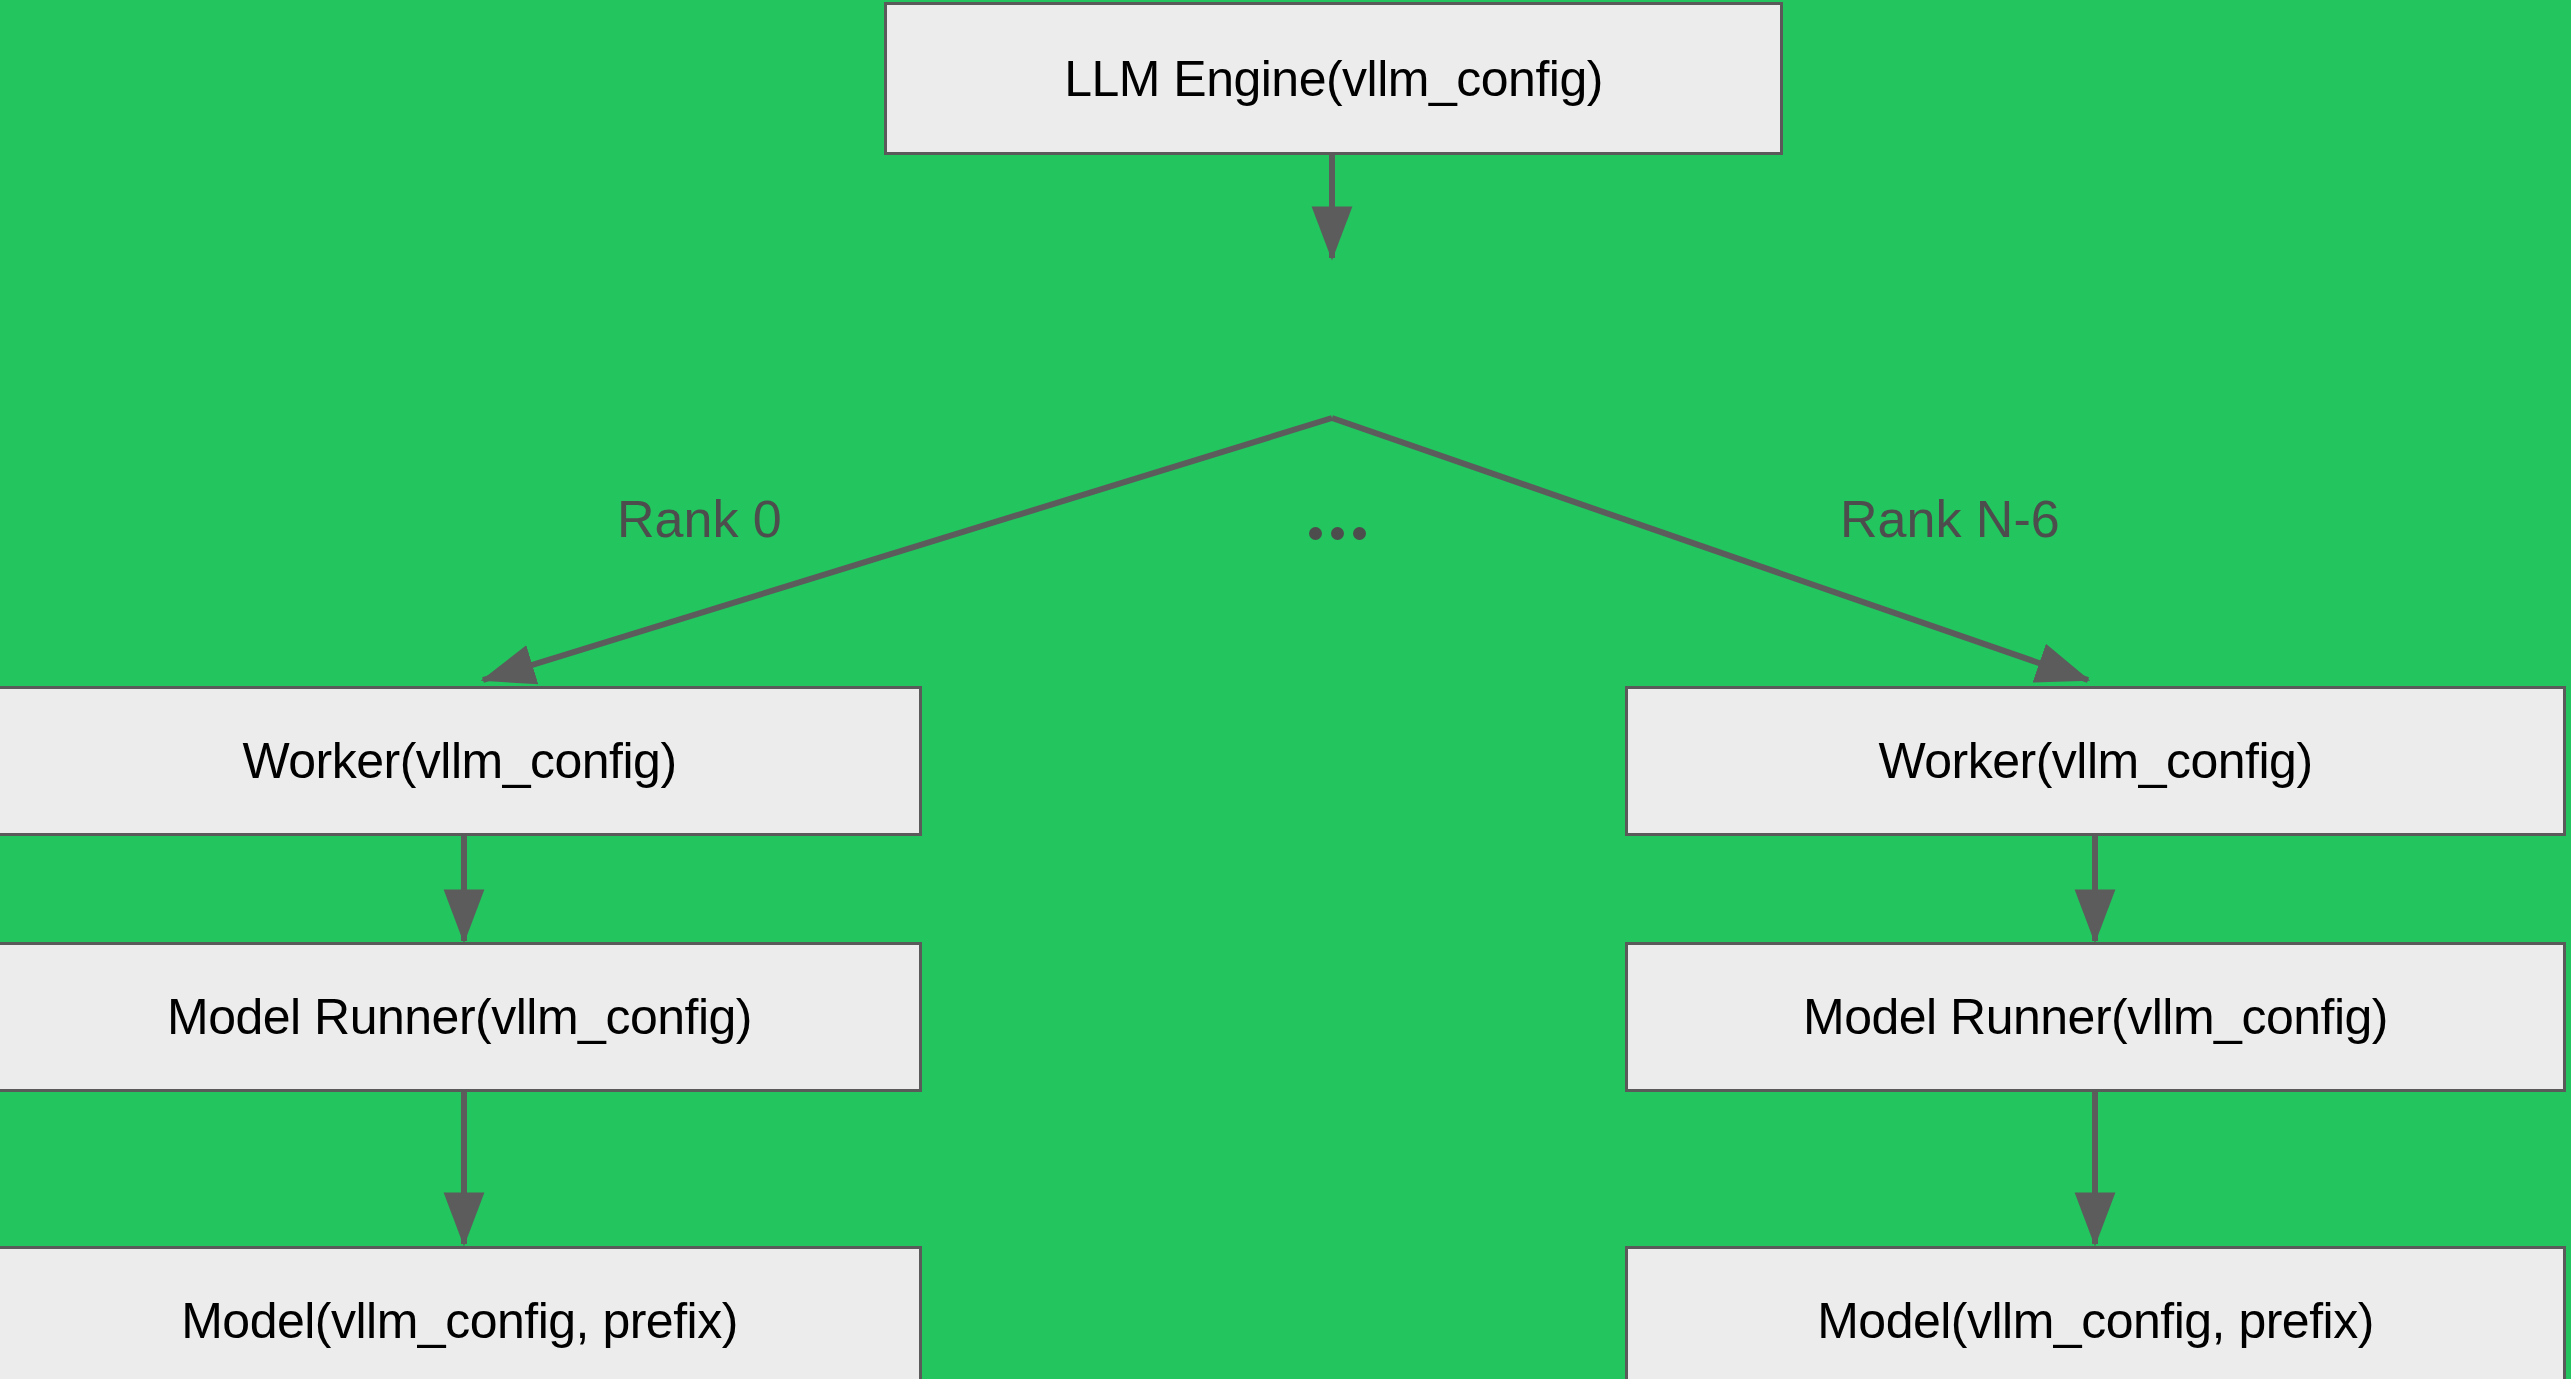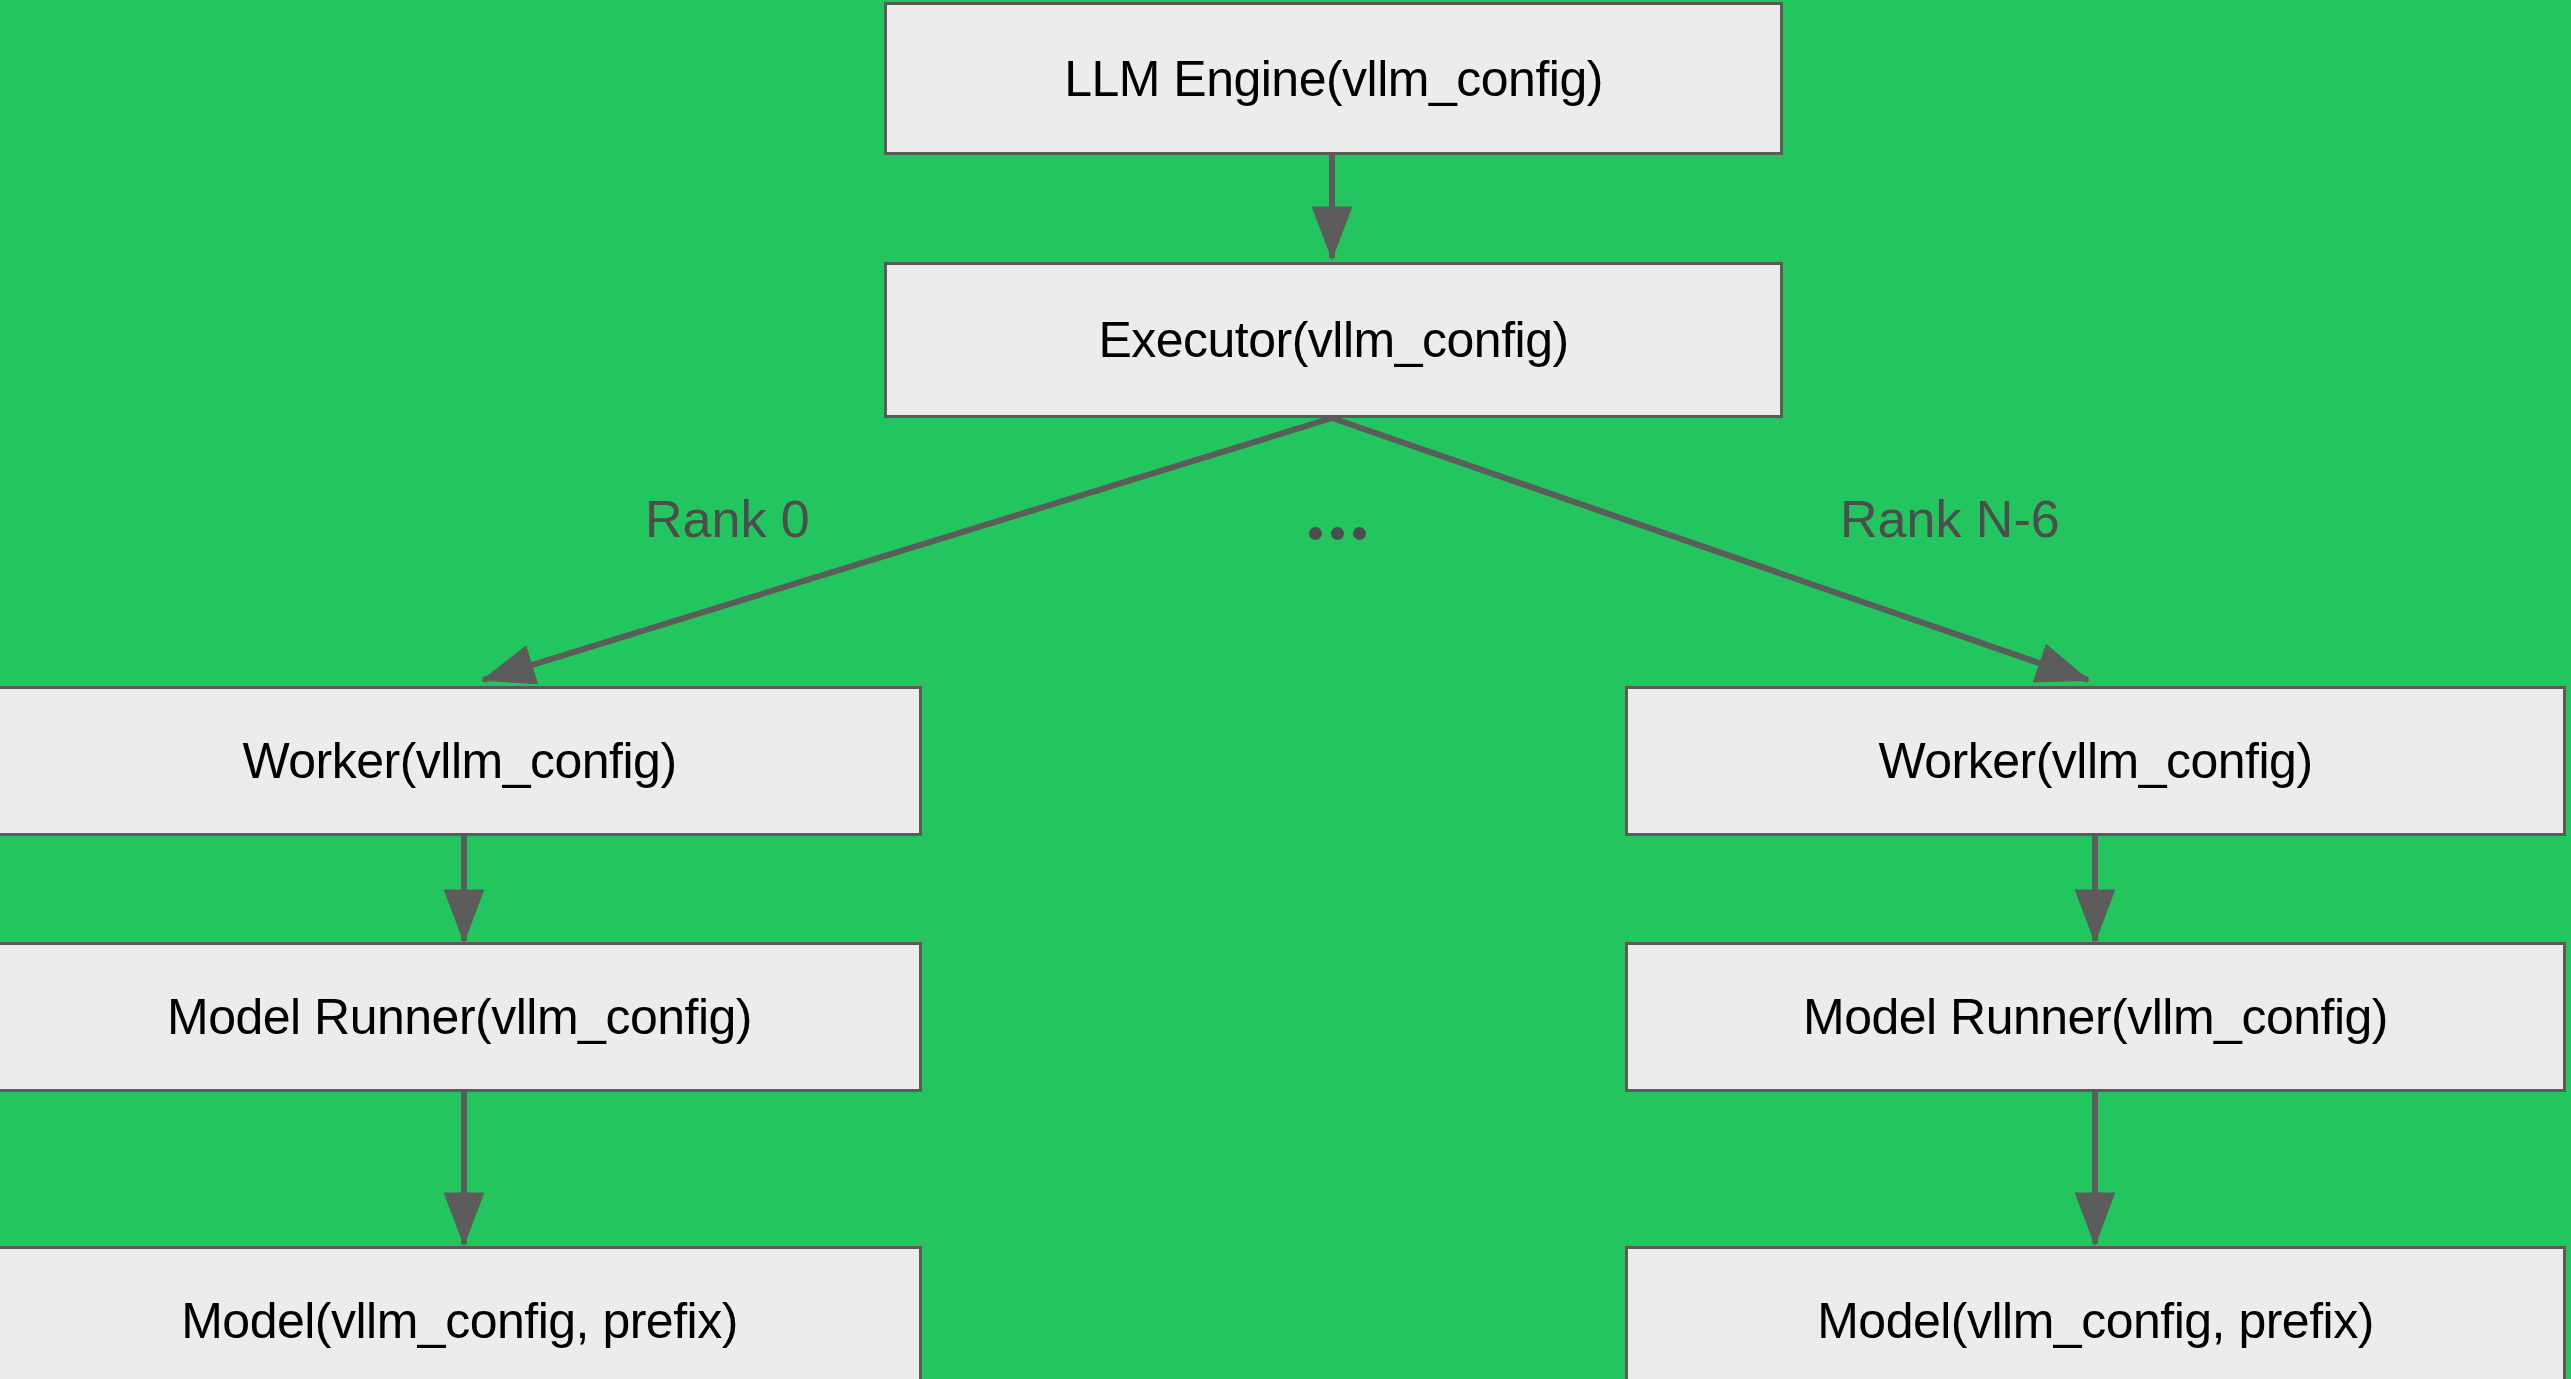--- a/index.html
+++ b/index.html
@@ -87,23 +87,20 @@
     <line x1="464" y1="1092" x2="464" y2="1244" stroke="#5c5c5c" stroke-width="6" marker-end="url(#arrowhead)"></line>
 
     <line x1="2095" y1="836" x2="2095" y2="941" stroke="#5c5c5c" stroke-width="6" marker-end="url(#arrowhead)"></line>
     <line x1="2095" y1="1092" x2="2095" y2="1244" stroke="#5c5c5c" stroke-width="6" marker-end="url(#arrowhead)"></line>
   </svg>
 
   <div class="node-box" style="left:884px; top:2px; width:899px; height:153px;">
     <span class="node-label">LLM Engine(vllm_config)</span>
   </div>
 
-  <div class="node-box" style="left:884px; top:262px; width:899px; height:156px;">
-    <span class="node-label">Executor(vllm_config)</span>
-  </div>
 
   <div class="node-box" style="left:-3px; top:686px; width:925px; height:150px;">
     <span class="node-label">Worker(vllm_config)</span>
   </div>
 
   <div class="node-box" style="left:-3px; top:942px; width:925px; height:150px;">
     <span class="node-label">Model Runner(vllm_config)</span>
   </div>
 
   <div class="node-box" style="left:-3px; top:1246px; width:925px; height:150px;">
@@ -115,21 +112,21 @@
   </div>
 
   <div class="node-box" style="left:1625px; top:942px; width:941px; height:150px;">
     <span class="node-label">Model Runner(vllm_config)</span>
   </div>
 
   <div class="node-box" style="left:1625px; top:1246px; width:941px; height:150px;">
     <span class="node-label">Model(vllm_config, prefix)</span>
   </div>
 
-  <div class="edge-label" style="left:617px; top:489px;margin-left:28px;">Rank 0</div>
+  <div class="edge-label" style="left:617px; top:489px;">Rank 0</div>
 
   <div class="ellipsis-dots" style="left:1309px; top:527px;">
     <span></span>
     <span></span>
     <span></span>
   </div>
 
   <div class="edge-label" style="left:1840px; top:489px;">Rank N-6</div>
 
 </div>

